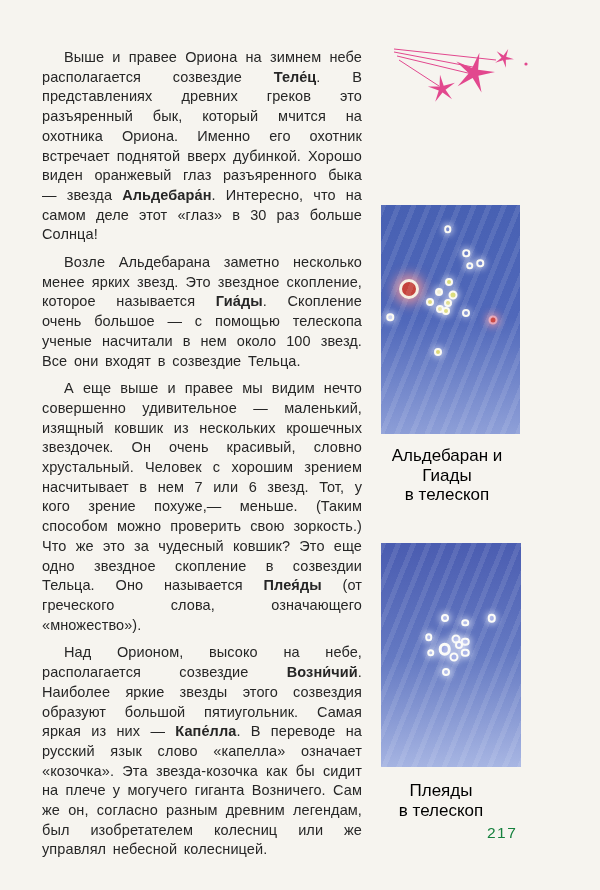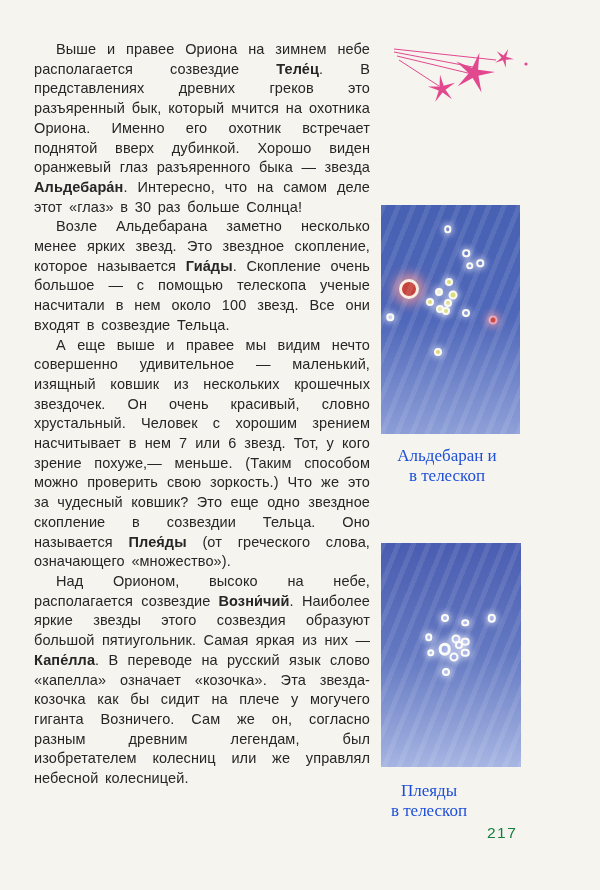--- a/index.html
+++ b/index.html
@@ -6,37 +6,37 @@
   .page{
     position:relative;width:600px;height:890px;margin:0 auto;
     background:#f6f4ef;overflow:hidden;
     font-family:"Liberation Sans",sans-serif;
   }
   .text-col{
     position:absolute;left:34px;top:40px;width:336px;
     color:#262626;font-size:14.5px;line-height:19.7px;
     text-align:justify;word-spacing:2.5px;letter-spacing:0.1px;
   }
-  .para{margin:0;text-indent:22px;}
+  .para{margin:8px;text-indent:22px;}
   .term{font-weight:bold;}
   .panel{position:absolute;overflow:hidden;}
   #panel-0{left:381px;top:205px;width:139px;height:229px;}
   #panel-1{left:381px;top:543px;width:140px;height:224px;}
   .panel::after{
     content:"";position:absolute;inset:0;z-index:2;pointer-events:none;
     background:repeating-linear-gradient(112deg,
       rgba(255,255,255,0.09) 0 5px, rgba(255,255,255,0) 5px 14px);
   }
   .star{position:absolute;border-radius:50%;transform:translate(-50%,-50%);z-index:1;}
   .caption{
-    position:absolute;font-family:Liberation Serif, serif;
-    font-size:17px;line-height:19.5px;color:#1d4ed8;text-align:center;
+    position:absolute;font-family:Liberation Sans, sans-serif;
+    font-size:17px;line-height:19.5px;color:#000000;text-align:center;
   }
   #caption-0{left:374px;top:446px;width:146px;}
-  #caption-1{left:356px;top:781px;width:146px;}
+  #caption-1{left:368px;top:781px;width:146px;}
   .page-number{
     position:absolute;left:487px;top:824px;
     font-size:15.5px;color:#15803d;letter-spacing:1.5px;
   }
   .deco{position:absolute;left:392px;top:43px;width:146px;height:70px;}
 </style>
 </head>
 <body>
 
 <div class="page" style="background: rgb(246, 244, 239);">
@@ -75,20 +75,21 @@
         <div class="star" style="left: 48%; top: 43%; width: 4px; height: 4px; background: rgb(220, 217, 122); border: 2px solid rgb(251, 250, 243); box-shadow: rgba(250, 250, 255, 0.55) 0px 0px 6px 2px;"></div>
         <div class="star" style="left: 42.5%; top: 45.5%; width: 4px; height: 4px; background: rgb(228, 225, 154); border: 2px solid rgb(251, 250, 243); box-shadow: rgba(250, 250, 255, 0.55) 0px 0px 6px 2px;"></div>
         <div class="star" style="left: 47%; top: 46.5%; width: 4px; height: 4px; background: rgb(220, 217, 122); border: 2px solid rgb(251, 250, 243); box-shadow: rgba(250, 250, 255, 0.55) 0px 0px 6px 2px;"></div>
         <div class="star" style="left: 61%; top: 47%; width: 4px; height: 4px; background: rgb(140, 155, 212); border: 2px solid rgb(251, 250, 243); box-shadow: rgba(240, 240, 250, 0.4) 0px 0px 6px 2px;"></div>
         <div class="star" style="left: 80.5%; top: 50%; width: 5px; height: 5px; background: rgb(204, 74, 70); border: 2px solid rgb(232, 167, 184); box-shadow: rgba(228, 150, 170, 0.7) 0px 0px 7px 3px;"></div>
         <div class="star" style="left: 6.5%; top: 49%; width: 3.5px; height: 3.5px; background: rgb(207, 214, 242); border: 2px solid rgb(251, 250, 243); box-shadow: rgba(250, 250, 255, 0.55) 0px 0px 6px 2px;"></div>
         <div class="star" style="left: 41%; top: 64%; width: 4px; height: 4px; background: rgb(222, 216, 120); border: 2.5px solid rgb(251, 250, 243); box-shadow: rgba(250, 250, 255, 0.55) 0px 0px 6px 2px;"></div>
       </div>
     <div class="caption" id="caption-0">
         <div class="cap-line">Альдебаран и</div>
+        <div class="cap-line">Гиады</div>
         <div class="cap-line">в телескоп</div>
       </div>
   </div>
 
   <div class="figure">
     <div class="panel" id="panel-1" style="background: linear-gradient(178deg, rgb(74, 92, 176) 0%, rgb(100, 121, 194) 50%, rgb(168, 182, 227) 100%);">
         <div class="star" style="left: 46%; top: 33.5%; width: 4px; height: 4px; background: rgb(170, 180, 230); border: 2px solid rgb(252, 252, 248); box-shadow: rgba(240, 243, 255, 0.6) 0px 0px 6px 2px;"></div>
         <div class="star" style="left: 60%; top: 35.5%; width: 3.5px; height: 3.5px; background: rgb(178, 188, 232); border: 2px solid rgb(252, 252, 248); box-shadow: rgba(240, 243, 255, 0.6) 0px 0px 6px 2px;"></div>
         <div class="star" style="left: 79%; top: 33.5%; width: 4.5px; height: 4.5px; background: rgb(170, 180, 230); border: 2px solid rgb(252, 252, 248); box-shadow: rgba(240, 243, 255, 0.6) 0px 0px 6px 2px;"></div>
         <div class="star" style="left: 34%; top: 42%; width: 3.5px; height: 3.5px; background: rgb(178, 188, 232); border: 2px solid rgb(252, 252, 248); box-shadow: rgba(240, 243, 255, 0.6) 0px 0px 6px 2px;"></div>

